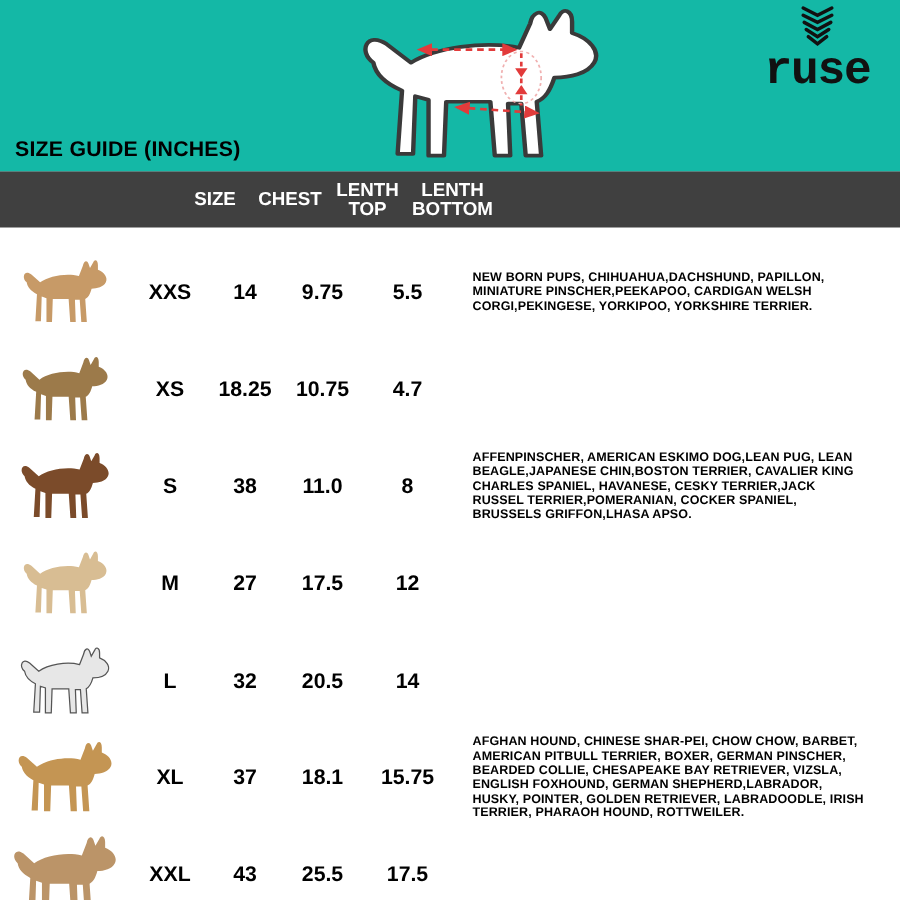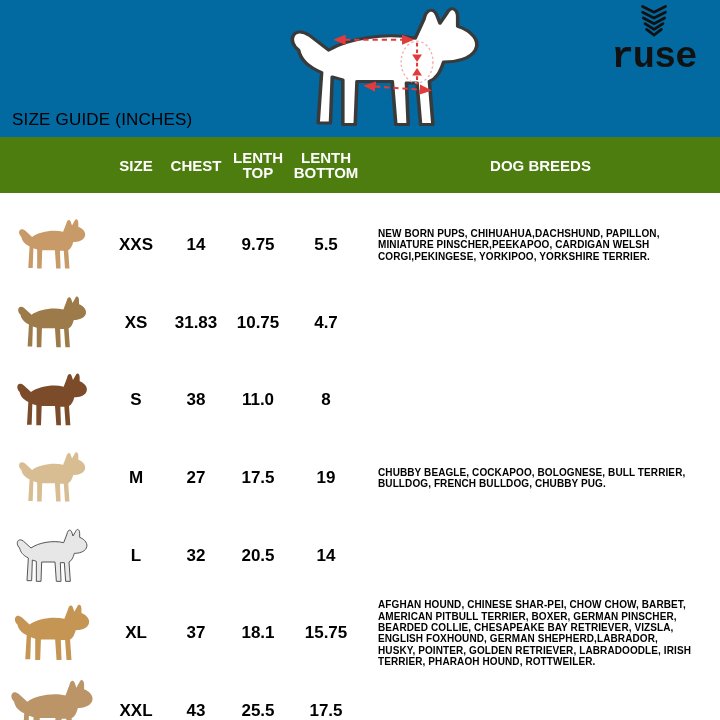--- a/index.html
+++ b/index.html
@@ -4,37 +4,37 @@
 <style>
   html,body{margin:0;padding:0;}
   body{
     width:720px;height:720px;overflow:hidden;position:relative;
     background:#ffffff;
     font-family:"Liberation Sans", sans-serif;
     color:#000;
     -webkit-font-smoothing:antialiased;
   }
   
-  .top-area{position:relative;width:720px;height:137px;background:#0369a1;}
+  .top-area{position:relative;width:720px;height:137px;background:#14b8a6;}
   .diagram{position:absolute;left:281px;top:1px;width:212px;height:134px;}
   .brand{position:absolute;right:16px;top:4px;width:100px;text-align:center;}
   .brand-icon{display:block;margin:0 auto;width:34px;height:36px;}
   .brand-word{
     font-family:"Liberation Mono", monospace;
     font-weight:700;font-size:37px;line-height:34px;color:#111;
     letter-spacing:-1px;
   }
   .page-title{
     position:absolute;left:12px;top:110px;
-    font-size:17px;font-weight:400;letter-spacing:0.2px;color:#000;
+    font-size:17px;font-weight:700;letter-spacing:0.2px;color:#000;
   }
   
   .grid{display:grid;grid-template-columns:105px 62px 58px 66px 70px 1fr;}
   .thead{
-    height:56px;background:#4d7c0f;color:#fff;align-items:center;
+    height:45px;background:#404040;color:#fff;align-items:center;padding-left:36px;
   }
   .th{
     text-align:center;font-weight:700;font-size:15px;line-height:15px;
     white-space:pre-line;
   }
   .tbody{width:720px;margin-top:13px;}
   .t-row{height:77.71px;align-items:center;}
   .img-cell{display:flex;justify-content:center;align-items:center;}
   .size-cell,.num-cell{text-align:center;font-weight:700;font-size:17px;}
   .breeds-cell{
@@ -100,21 +100,20 @@
 </div>
 
 <div class="grid thead">
   <div class="th"></div>
   <div class="th">SIZE</div>
   <div class="th">CHEST</div>
   <div class="th">LENTH
 TOP</div>
   <div class="th">LENTH
 BOTTOM</div>
-  <div class="th">DOG BREEDS</div>
 </div>
 
 <div class="tbody">
 
   <div class="grid t-row">
     <div class="img-cell">
       <svg class="dog-svg" viewBox="0 0 120 90" aria-label="chihuahua">
         <use href="#dog-shape" fill="#c79a67"></use>
       </svg>
     </div>
@@ -125,48 +124,48 @@
     <div class="breeds-cell">NEW BORN PUPS, CHIHUAHUA,DACHSHUND, PAPILLON, MINIATURE PINSCHER,PEEKAPOO, CARDIGAN WELSH CORGI,PEKINGESE, YORKIPOO, YORKSHIRE TERRIER.</div>
   </div>
 
   <div class="grid t-row">
     <div class="img-cell">
       <svg class="dog-svg" viewBox="0 0 120 90" aria-label="lhasa-apso">
         <use href="#dog-shape" fill="#9c7a4a"></use>
       </svg>
     </div>
     <div class="size-cell">XS</div>
-    <div class="num-cell">31.83</div>
+    <div class="num-cell">18.25</div>
     <div class="num-cell">10.75</div>
     <div class="num-cell">4.7</div>
   </div>
 
   <div class="grid t-row">
     <div class="img-cell">
       <svg class="dog-svg" viewBox="0 0 120 90" aria-label="beagle">
         <use href="#dog-shape" fill="#7b4b2a"></use>
       </svg>
     </div>
     <div class="size-cell">S</div>
     <div class="num-cell">38</div>
     <div class="num-cell">11.0</div>
     <div class="num-cell">8</div>
+    <div class="breeds-cell">AFFENPINSCHER, AMERICAN ESKIMO DOG,LEAN PUG, LEAN BEAGLE,JAPANESE CHIN,BOSTON TERRIER, CAVALIER KING CHARLES SPANIEL, HAVANESE, CESKY TERRIER,JACK RUSSEL TERRIER,POMERANIAN, COCKER SPANIEL, BRUSSELS GRIFFON,LHASA APSO.</div>
   </div>
 
   <div class="grid t-row">
     <div class="img-cell">
       <svg class="dog-svg" viewBox="0 0 120 90" aria-label="pug">
         <use href="#dog-shape" fill="#d8bd93"></use>
       </svg>
     </div>
     <div class="size-cell">M</div>
     <div class="num-cell">27</div>
     <div class="num-cell">17.5</div>
-    <div class="num-cell">19</div>
-    <div class="breeds-cell">CHUBBY BEAGLE, COCKAPOO, BOLOGNESE, BULL TERRIER, BULLDOG, FRENCH BULLDOG, CHUBBY PUG.</div>
+    <div class="num-cell">12</div>
   </div>
 
   <div class="grid t-row">
     <div class="img-cell">
       <svg class="dog-svg" viewBox="0 0 120 90" aria-label="dalmatian">
         <use href="#dog-shape" fill="#e7e7e7"></use>
       </svg>
     </div>
     <div class="size-cell">L</div>
     <div class="num-cell">32</div>

